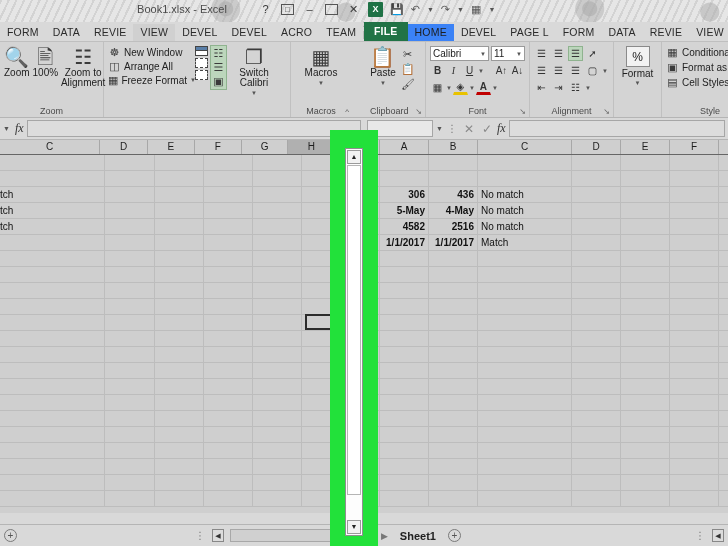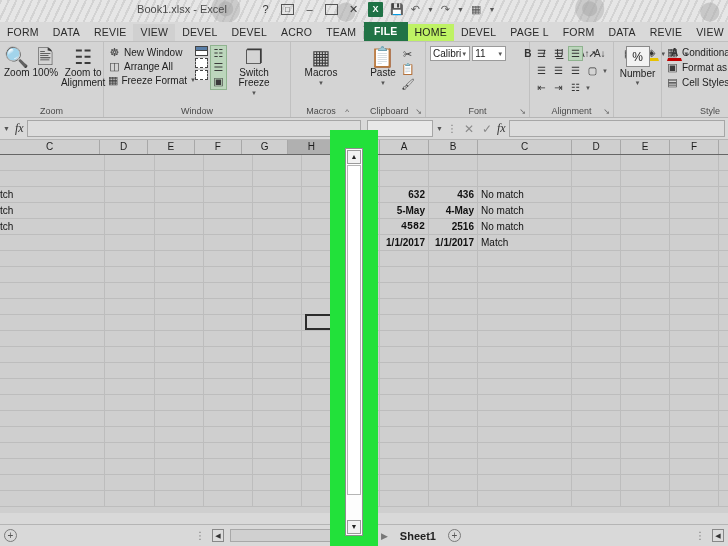--- a/index.html
+++ b/index.html
@@ -48,21 +48,21 @@
 
   
   .tabs {
     position: relative; height: 20px; background: #d9d9d9;
     display: flex; align-items: flex-end; font-size: 10.5px; color: #2b2b2b;
     border-bottom: 1px solid #bfbfbf;
   }
   .tab { padding: 2px 7px 3px; white-space: nowrap; letter-spacing: .2px; }
   .tab.file { background: #217346; color: #fff; font-weight: bold; padding: 3px 10px 4px; }
   .tab.active { background: #d0d0d0; }
-  .tabs.right .tab.sel { background: #bef264; color:#1d1d1d;}
+  .tabs.right .tab.sel { background: #3b82f6; color:#1d1d1d;}
   .tabs-right-user { margin-left: auto; display: flex; align-items: center; gap: 4px; padding-right: 3px; }
 
   
   .ribbon {
     position: relative; height: 76px; background: #d4d4d4;
     display: flex; align-items: stretch; font-size: 10px; color: #222;
     border-bottom: 1px solid #b5b5b5;
   }
   .grp { position: relative; padding: 2px 4px 0; display: flex; flex-direction: column; border-right: 1px solid #c0c0c0; }
   .grp-body { flex: 1; display: flex; align-items: flex-start; gap: 3px; padding-top: 2px; }
@@ -210,25 +210,24 @@
             <span class="ico-box dash"></span>
             <span class="ico-box dash"></span>
           </div>
           <div class="col-btns sel-hl" style="gap:1px;padding:1px">
             <span class="sm-ic">☷</span>
             <span class="sm-ic">☰</span>
             <span class="sm-ic">▣</span>
           </div>
           <div class="big-btn" style="width:50px">
             <span class="big-ic">❐</span>
-            <span>Switch Freeze</span>
+            <span>Switch Calibri</span>
             <span style="font-size:6px;color:#555">▼</span>
           </div>
         </div>
-        <div class="grp-name">Window</div>
       </div>
 
       <div class="grp" style="width:60px;border-right:none">
         <div class="grp-body" style="justify-content:center">
           <div class="big-btn">
             <span class="big-ic">▦</span>
             <span>Macros</span>
             <span style="font-size:6px;color:#555">▼</span>
           </div>
         </div>
@@ -483,21 +482,21 @@
             <span class="sm-ic">✂</span>
             <span class="sm-ic">📋</span>
             <span class="sm-ic">🖌</span>
           </div>
         </div>
         <div class="grp-name" style="text-align:left;padding-left:2px">Clipboard</div>
         <span class="dialog-launcher">↘</span>
       </div>
 
       <div class="grp" style="width:104px">
-        <div class="grp-body" style="gap:14px">
+        <div class="grp-body" style="flex-direction:column;gap:2px">
           <div style="display:flex;gap:2px;width:100%">
             <span class="combo" style="flex:1">
               <span>Calibri</span>
               <span style="font-size:6px;color:#555">▼</span>
             </span>
             <span class="combo" style="width:34px">
               <span>11</span>
               <span style="font-size:6px;color:#555">▼</span>
             </span>
           </div>
@@ -545,21 +544,21 @@
             <span style="font-size:6px;color:#555">▼</span>
           </div>
         </div>
         <div class="grp-name">Alignment</div>
         <span class="dialog-launcher">↘</span>
       </div>
 
       <div class="grp" style="width:48px">
         <div class="grp-body" style="flex-direction:column;align-items:center;gap:1px">
           <span style="border:1px solid #8a8a8a;background:#f2f2f2;width:24px;height:21px;display:flex;align-items:center;justify-content:center;font-size:12px">%</span>
-          <span style="font-size:10px">Number</span>
+          <span style="font-size:10px">Format</span>
           <span style="font-size:6px;color:#555">▼</span>
         </div>
         <div class="grp-name"></div>
       </div>
 
       <div class="grp" style="width:66px;border-right:none">
         <div class="grp-body">
           <div class="col-btns" style="gap:2px">
             <span class="sm-btn">
               <span class="sm-ic">▦</span>
@@ -616,39 +615,39 @@
             <div class="cell txt" style="width: 16px;"></div>
             <div class="cell num" style="width: 49px;"></div>
             <div class="cell num" style="width: 49px;"></div>
             <div class="cell txt" style="width: 94px;"></div>
             <div class="cell txt" style="width: 49px;"></div>
             <div class="cell txt" style="width: 49px;"></div>
             <div class="cell txt" style="width: 49px;"></div>
           </div>
           <div class="row">
             <div class="cell txt" style="width: 16px;"></div>
-            <div class="cell num" style="width: 49px;">632</div>
+            <div class="cell num" style="width: 49px;">306</div>
             <div class="cell num" style="width: 49px;">436</div>
             <div class="cell txt" style="width: 94px;">No match</div>
             <div class="cell txt" style="width: 49px;"></div>
             <div class="cell txt" style="width: 49px;"></div>
             <div class="cell txt" style="width: 49px;"></div>
           </div>
           <div class="row">
             <div class="cell txt" style="width: 16px;"></div>
             <div class="cell num" style="width: 49px;">5-May</div>
             <div class="cell num" style="width: 49px;">4-May</div>
             <div class="cell txt" style="width: 94px;">No match</div>
             <div class="cell txt" style="width: 49px;"></div>
             <div class="cell txt" style="width: 49px;"></div>
             <div class="cell txt" style="width: 49px;"></div>
           </div>
           <div class="row">
             <div class="cell txt" style="width: 16px;"></div>
-            <div class="cell num" style="width: 49px; font-family: Liberation Mono, monospace;">4582</div>
+            <div class="cell num" style="width: 49px;">4582</div>
             <div class="cell num" style="width: 49px;">2516</div>
             <div class="cell txt" style="width: 94px;">No match</div>
             <div class="cell txt" style="width: 49px;"></div>
             <div class="cell txt" style="width: 49px;"></div>
             <div class="cell txt" style="width: 49px;"></div>
           </div>
           <div class="row">
             <div class="cell txt" style="width: 16px;"></div>
             <div class="cell num" style="width: 49px;">1/1/2017</div>
             <div class="cell num" style="width: 49px;">1/1/2017</div>

